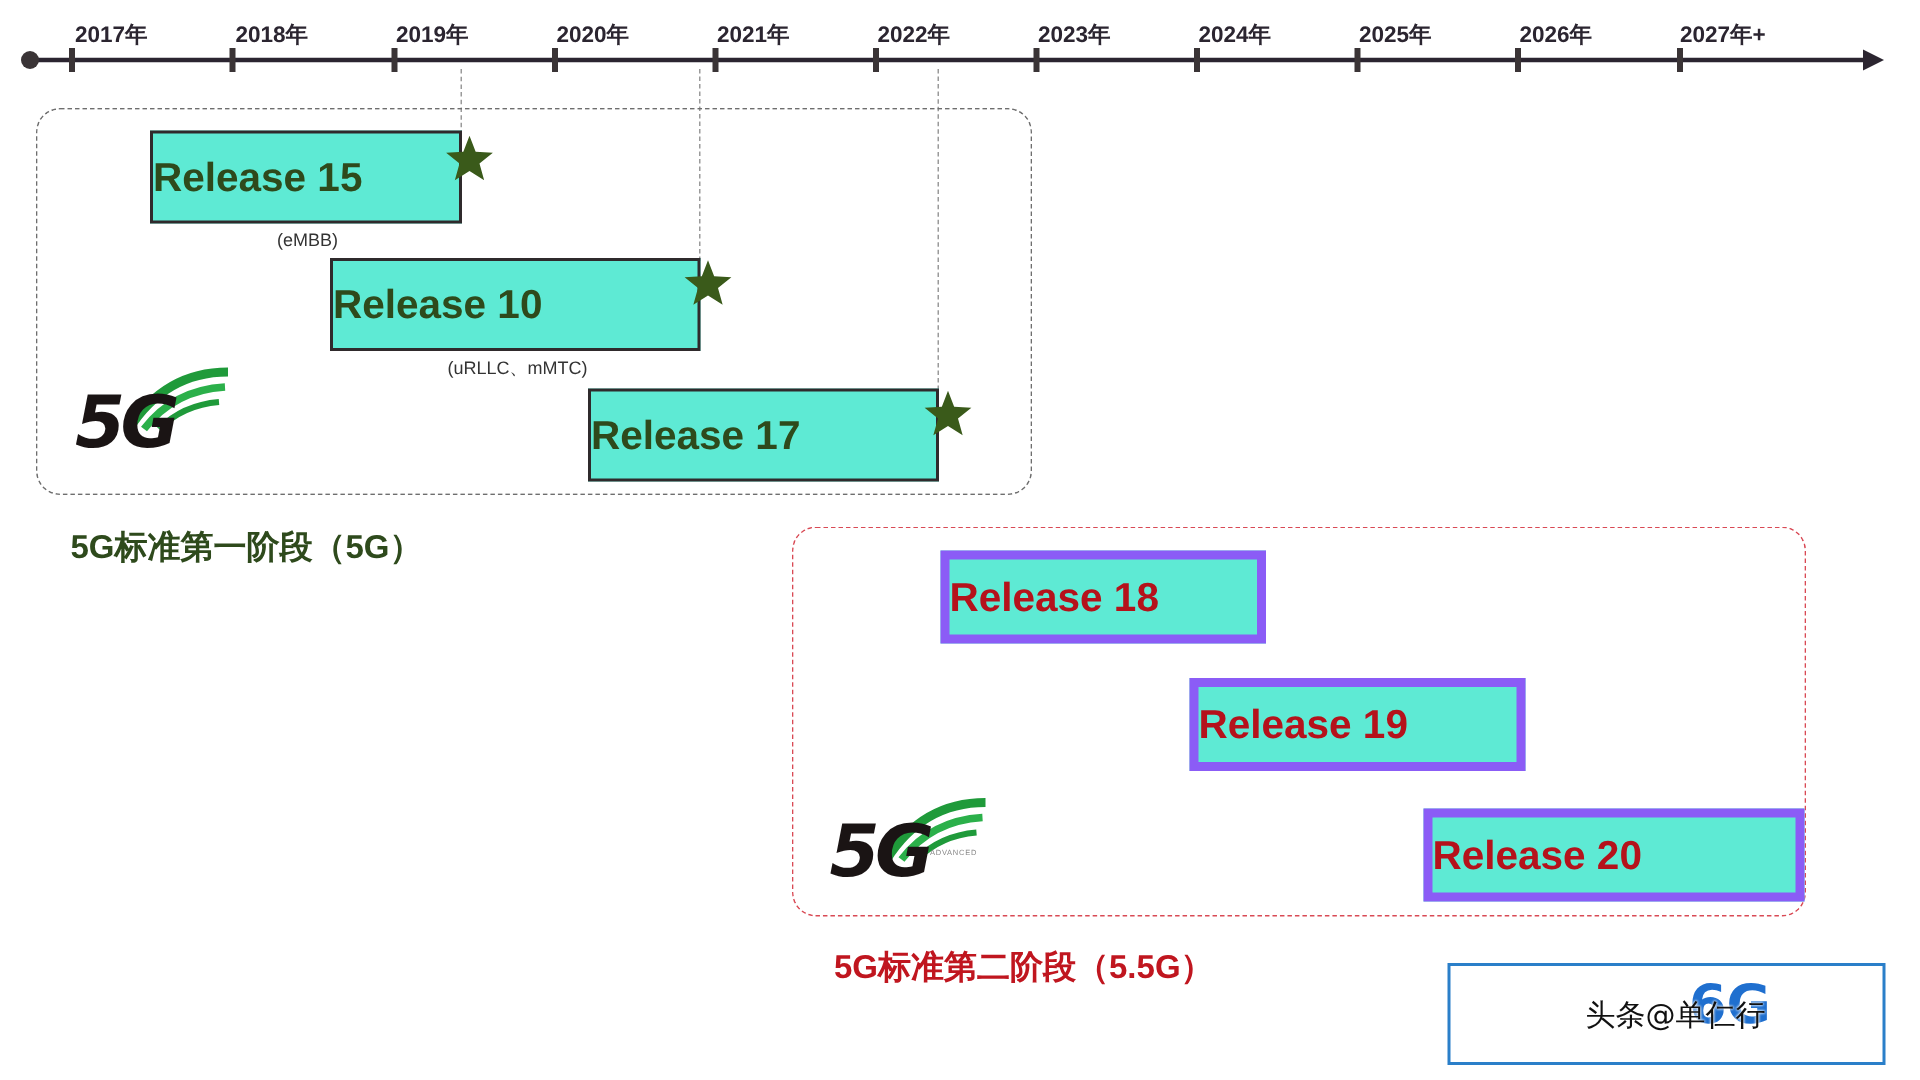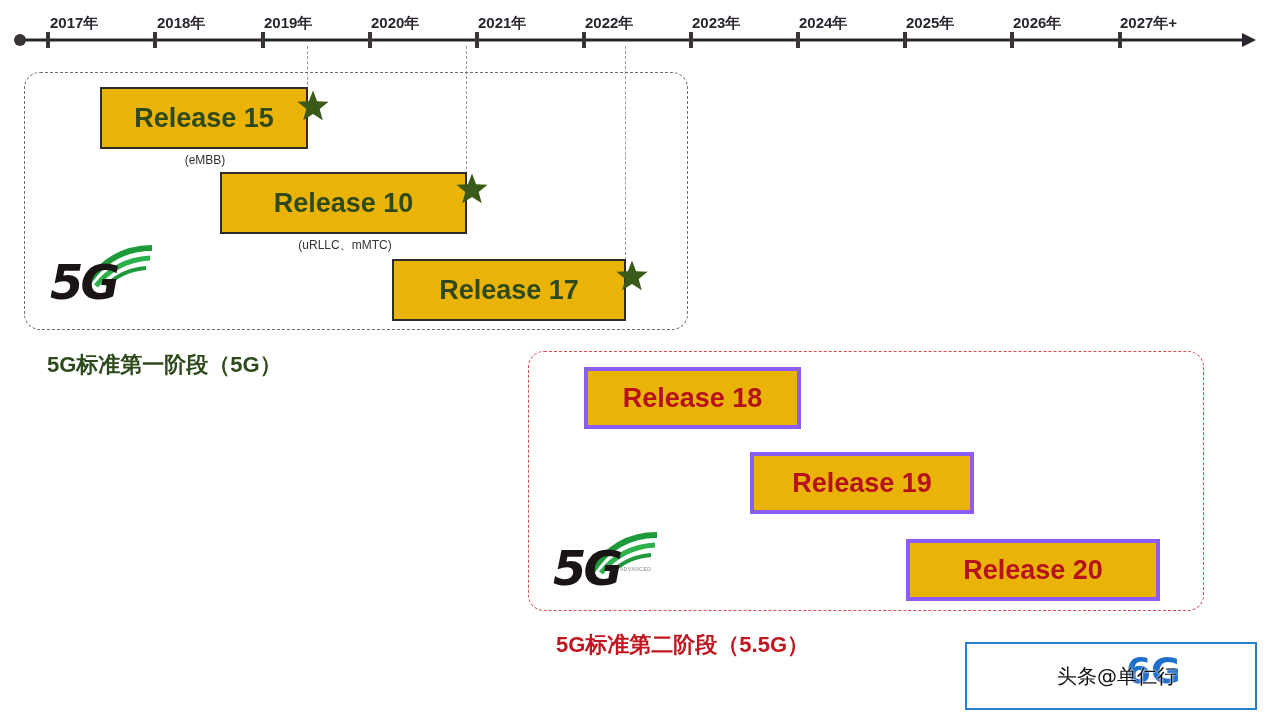--- a/index.html
+++ b/index.html
@@ -1,23 +1,23 @@
 <!DOCTYPE html>
 <html><head>
 <meta charset="utf-8">
 <style>
   html, body { margin:0; padding:0; }
   body { width:1280px; height:720px; background:#ffffff; position:relative; overflow:hidden;
          font-family: "Liberation Sans", "DejaVu Sans", sans-serif; }
   .abs { position:absolute; }
   .year { position:absolute; top:14px; width:107px; text-align:left; font-size:15px; font-weight:bold; color:#2b2530; }
-  .rel-box { position:absolute; background:#eab308; box-sizing:border-box; display:flex; align-items:center; justify-content:center;
+  .rel-box { position:absolute; background:#5eead4; box-sizing:border-box; display:flex; align-items:center; justify-content:flex-start;
              font-weight:bold; font-size:27px; }
   .green-box { border:2px solid #2f2a2c; color:#2e4a1c; }
-  .red-box { border:4px solid #8b5cf6; color:#b5121b; }
+  .red-box { border:6px solid #8b5cf6; color:#b5121b;margin-left:43px; }
   .sub { position:absolute; font-size:12px; color:#333; text-align:center; }
   .star { position:absolute; width:34px; height:34px; }
   .group-green { position:absolute; left:24px; top:72px; width:664px; height:258px; border:1.5px dashed #6e6e6e; border-radius:16px; box-sizing:border-box; }
   .group-red { position:absolute; left:528px; top:351px; width:676px; height:260px; border:1.5px dashed #d94a55; border-radius:16px; box-sizing:border-box; }
   .vline { position:absolute; width:0; border-left:1px dashed #9a9a9a; }
   .phase-green { position:absolute; left:47px; top:350px; font-size:22px; font-weight:bold; color:#2e4a1c; }
   .phase-red { position:absolute; left:556px; top:630px; font-size:22px; font-weight:bold; color:#c0161f; }
   .logo5g { position:absolute; font-family:"DejaVu Sans", sans-serif; font-weight:bold; font-style:italic; color:#1a1414; letter-spacing:-3px; }
   .watermark-box { position:absolute; left:965px; top:642px; width:292px; height:68px; border:2px solid #2a7fc9; box-sizing:border-box; background:#fff; }
   .watermark-text { position:absolute; left:1057px; top:663px; font-size:20px; color:#111; font-family:"DejaVu Sans", sans-serif; text-shadow:0 0 2px #fff, 0 0 2px #fff; }

